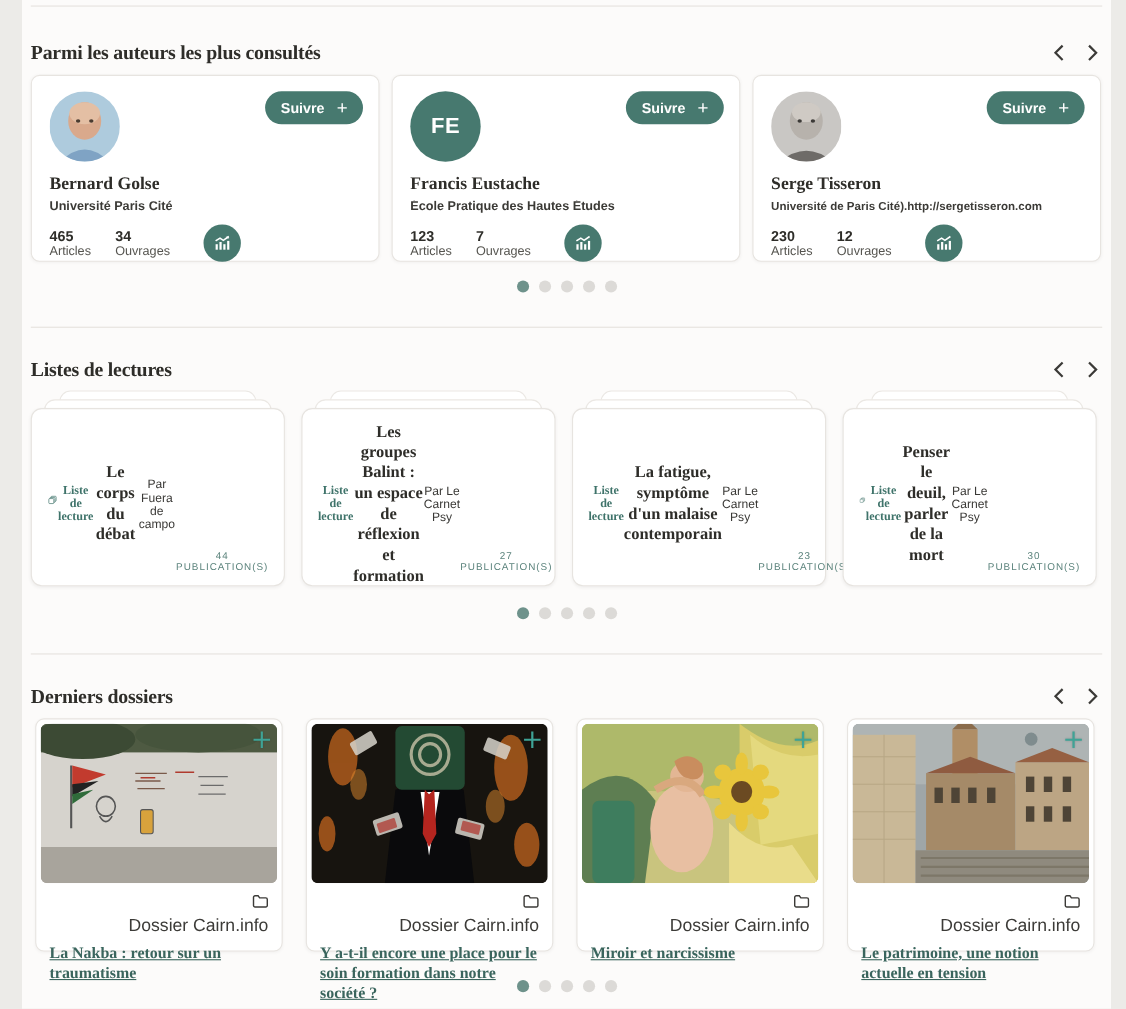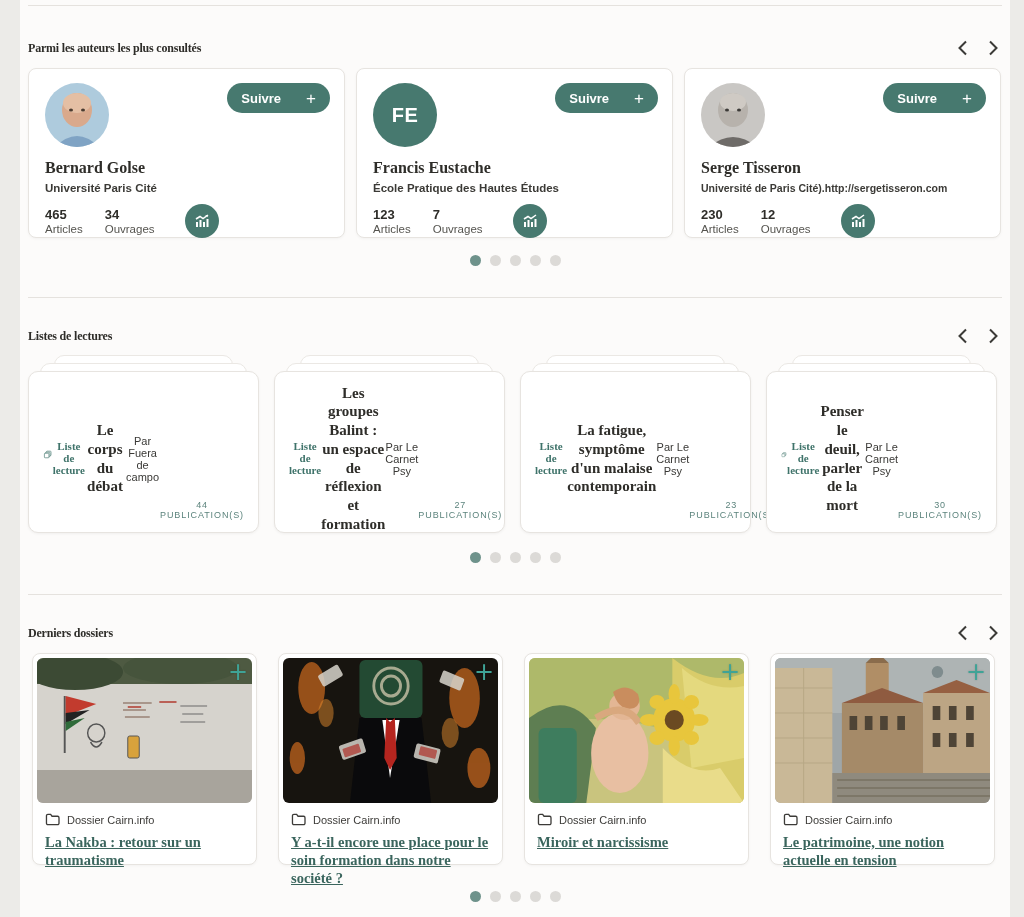--- a/index.html
+++ b/index.html
@@ -5,35 +5,35 @@
   * { margin:0; padding:0; box-sizing:border-box; }
   html,body { width:1024px; height:917px; overflow:hidden; }
   body { background:#ECEBE8; font-family:"Liberation Sans", sans-serif; }
   .content { position:absolute; left:20px; top:0; width:990px; height:917px; background:#FCFBFA; }
   .inner { position:relative; width:100%; height:100%; padding:0 8px; }
 
   .top-rule { position:absolute; left:8px; right:8px; top:5px; border-top:1px solid #E5E2DE; }
   .divider { position:absolute; left:8px; right:8px; border-top:1px solid #E5E2DE; }
 
   .sec-header { position:absolute; left:8px; right:8px; display:flex; justify-content:space-between; align-items:center; }
-  .sec-title { font-family:"Liberation Serif", serif; font-weight:bold; font-size:12px; color:#2E2D29; letter-spacing:-0.2px; }
+  .sec-title { font-family:"Liberation Serif", serif; font-weight:bold; font-size:18px; color:#2E2D29; letter-spacing:-0.2px; }
   .carousel-nav { display:flex; gap:14px; align-items:center; }
   .nav-btn { background:none; border:none; cursor:pointer; padding:2px; line-height:0; }
   .nav-btn svg { stroke:#3B3A37; }
 
   .cards-row { position:absolute; left:8px; right:8px; display:flex; }
 
   
   .author-card { position:relative; width:317px; height:170px; background:#fff; border:1px solid #E7E4E0;
     border-radius:8px; box-shadow:0 1px 3px rgba(0,0,0,0.04); padding:14px 16px; }
   .avatar { width:64px; height:64px; border-radius:50%; overflow:hidden; display:block; }
   .avatar-initials { width:64px; height:64px; border-radius:50%; background:#47796F; color:#fff;
     font-weight:bold; font-size:20px; display:flex; align-items:center; justify-content:center; letter-spacing:0.5px; }
   .follow-btn { position:absolute; top:14px; right:14px; background:#47796F; color:#fff; border:none; cursor:pointer;
-    border-radius:16px; height:30px; padding:0 14px; font-size:13px; font-weight:bold; display:flex; align-items:center; gap:25px;
+    border-radius:16px; height:30px; padding:0 14px; font-size:13px; font-weight:bold; display:flex; align-items:center; gap:11px;
     font-family:"Liberation Sans", sans-serif; }
   .follow-plus { font-weight:normal; font-size:17px; line-height:1; }
   .author-name { font-family:"Liberation Serif", serif; font-weight:bold; font-size:16px; color:#2E2D29; margin-top:12px; }
   .author-affil { font-family:Liberation Sans, sans-serif; font-weight:bold; font-size:11.5px; color:#3B3A36; margin-top:5px;
     white-space:nowrap; overflow:hidden; }
   .stats-row { display:flex; align-items:center; margin-top:10px; gap:22px; }
   .stat { }
   .stat-num { font-size:13px; font-weight:bold; color:#2E2D29; }
   .stat-label { font-size:11.5px; color:#55544F; margin-top:1px; }
   .stats-icon-btn { width:34px; height:34px; border-radius:50%; background:#47796F; border:none; cursor:pointer;
@@ -58,21 +58,21 @@
   .rl-count { font-size:9px; letter-spacing:0.9px; text-transform:uppercase; color:#5B837C; margin-top:auto; }
 
   
   .do-card { position:relative; width:225px; height:212px; background:#fff; border:1px solid #E7E4E0; border-radius:8px;
     box-shadow:0 1px 3px rgba(0,0,0,0.04); padding:4px; }
   .do-img { position:relative; width:100%; height:145px; border-radius:6px; overflow:hidden; display:block; }
   .do-img svg { display:block; width:100%; height:100%; }
   .do-plus { position:absolute; top:6px; right:8px; color:#3FA396; font-size:24px; font-weight:normal; line-height:1;
     cursor:pointer; font-family:"DejaVu Sans", sans-serif; text-shadow:0 0 2px rgba(0,0,0,0.2); }
   .do-body { padding:10px 8px 6px; }
-  .do-kind { display:flex; align-items:flex-end; gap:7px; font-size:11px; color:#3C3B38; }
+  .do-kind { display:flex; align-items:flex-end; gap:7px; font-size:16px; color:#3C3B38;flex-direction:column; }
   .do-title { display:inline-block; font-family:"Liberation Serif", serif; font-weight:bold; font-size:14.5px; line-height:1.25;
     color:#3A655D; text-decoration:underline; margin-top:7px; cursor:pointer; }
 
   
   #sec-authors-header { top:34px; height:28px; }
   #sec-authors-cards { top:68px; gap:11px; }
   #sec-authors-dots { top:255px; }
   #divider-1 { top:297px; }
   #sec-rl-header { top:322px; height:28px; }
   #sec-rl-cards { top:355px; gap:15px; }

